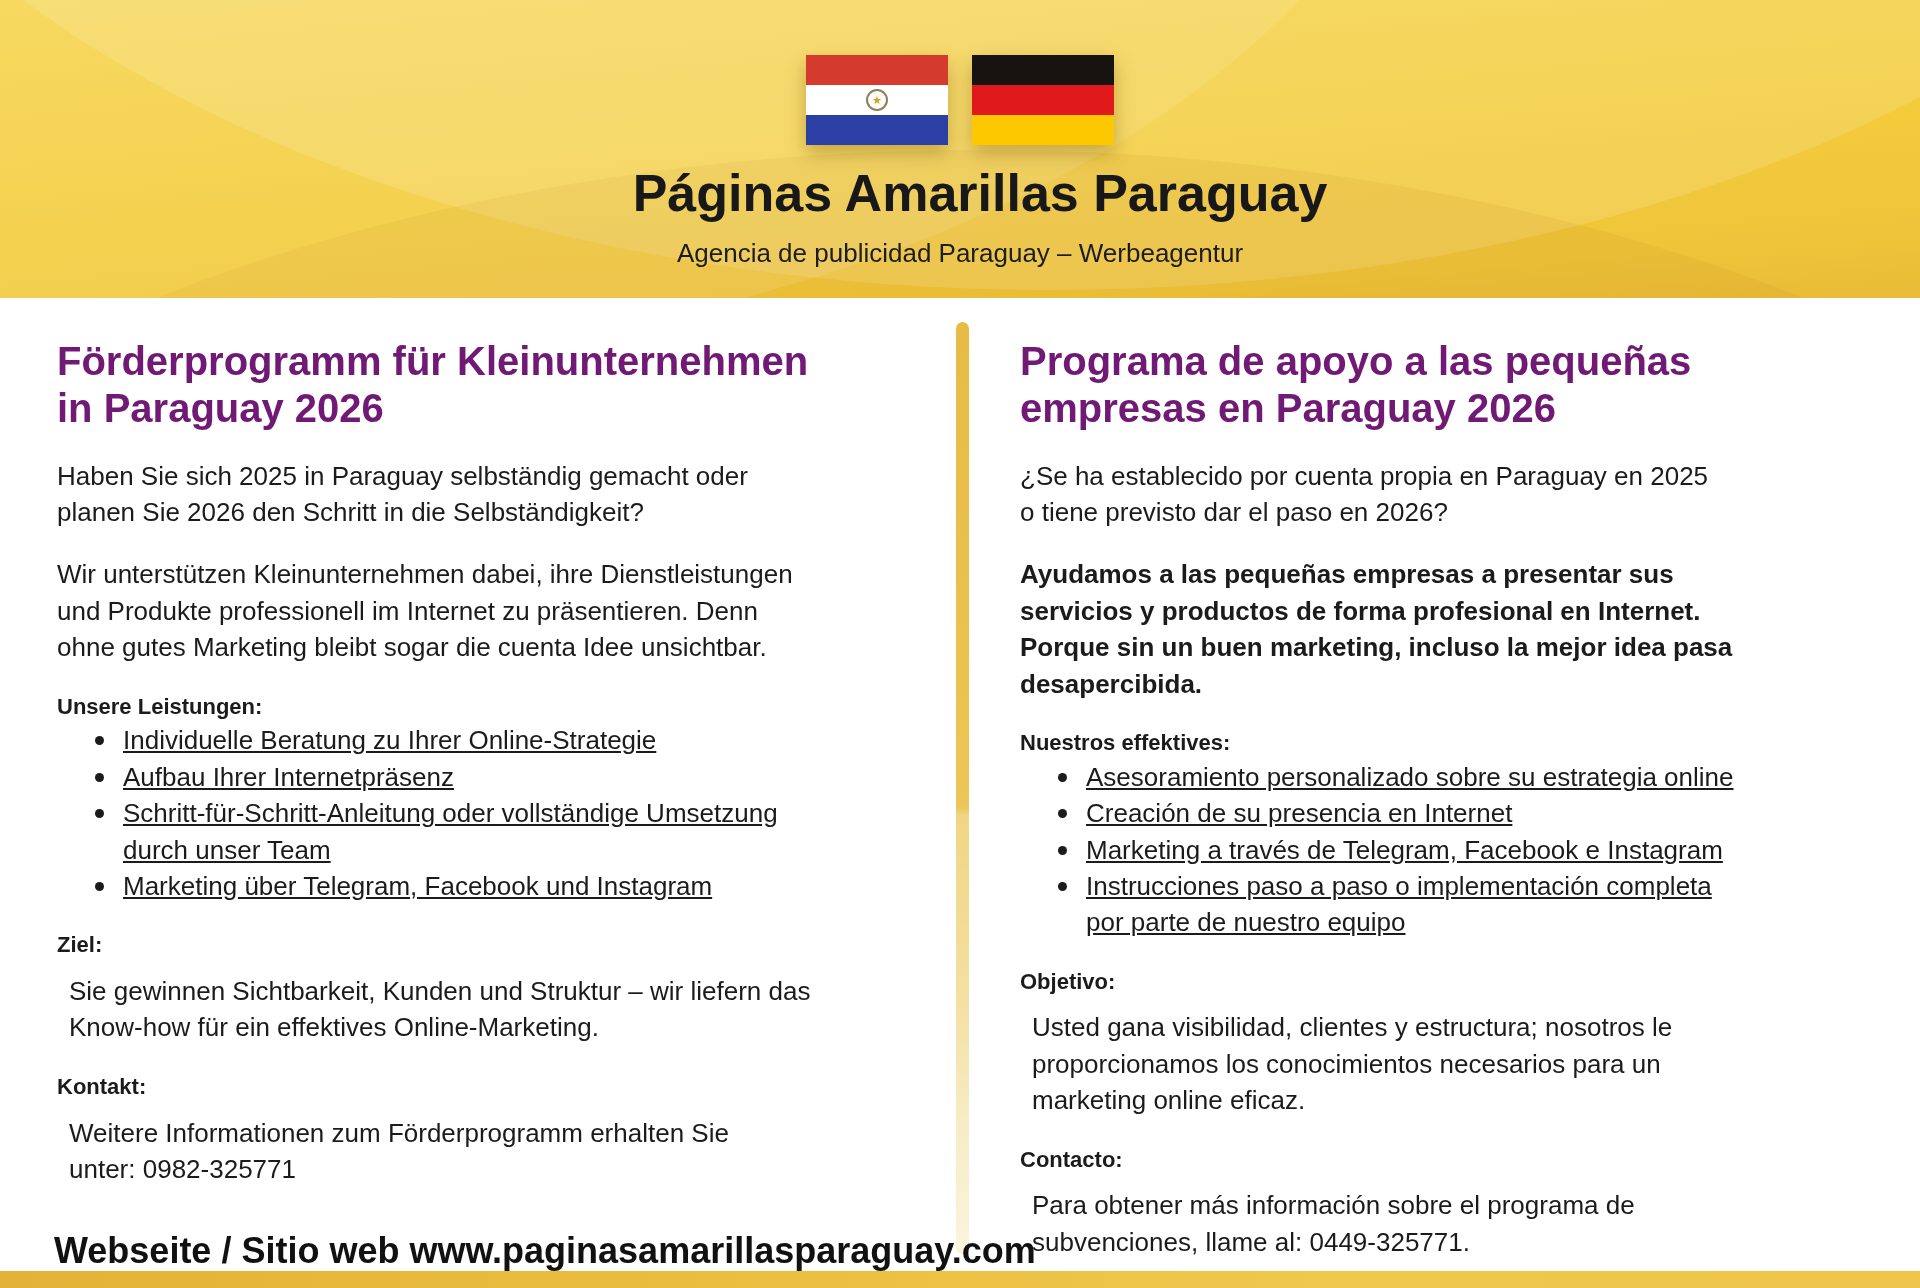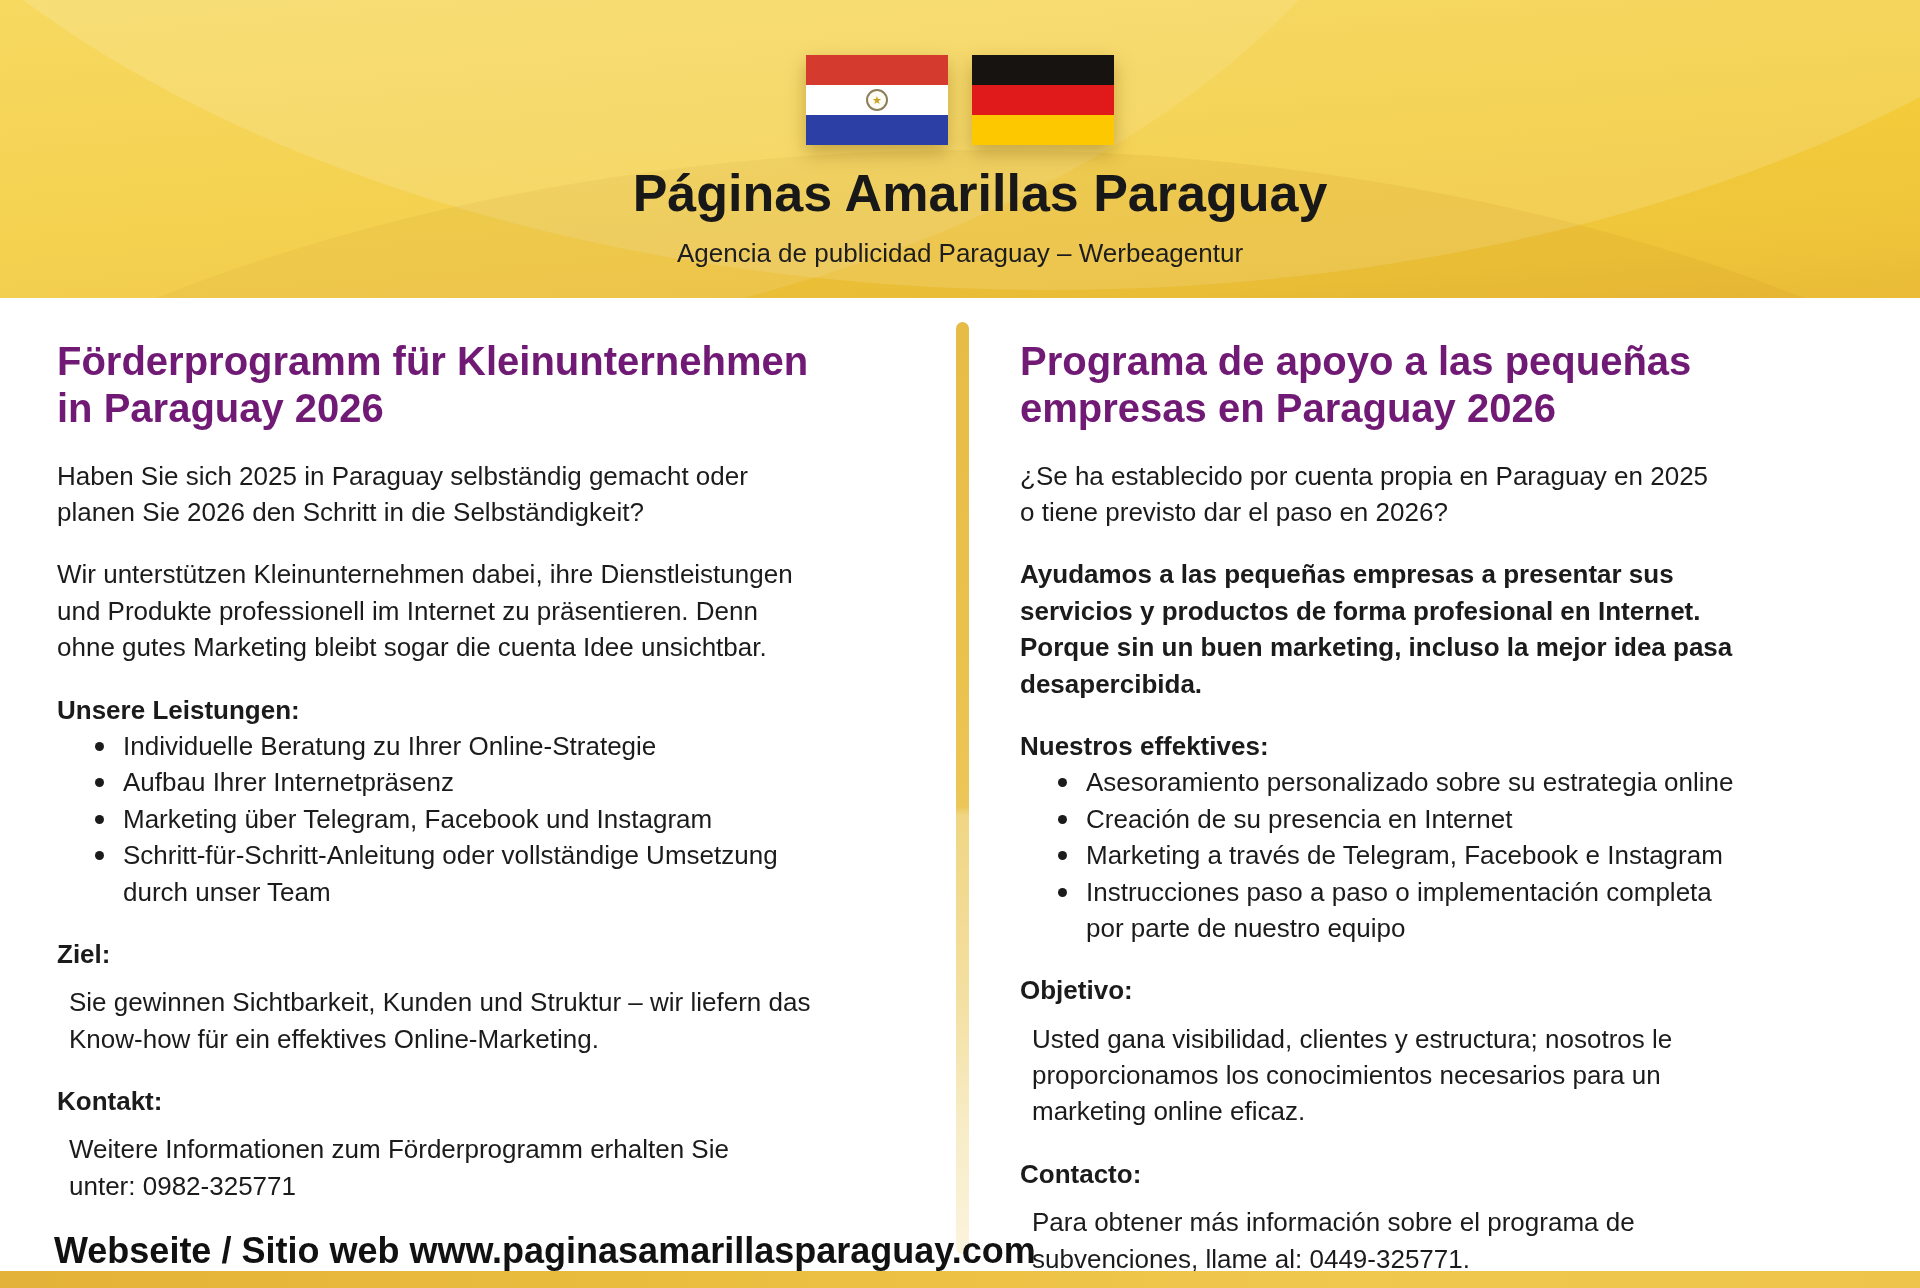--- a/index.html
+++ b/index.html
@@ -46,27 +46,27 @@
   .col-right{left:1020px;width:830px;}
   h2.col-heading{font-size:40px;font-weight:bold;line-height:1.17;margin:0 0 26px 0;color:#701a75;}
   .col-left h2.col-heading{max-width:760px;}
   .col-right h2.col-heading{max-width:780px;}
   .para{font-size:26px;line-height:1.4;margin:0 0 26px 0;}
   .col-left .para{max-width:745px;}
   .col-right .para{max-width:705px;}
   .para.bold-para{font-weight:bold;}
   .col-right .para.bold-para{max-width:745px;}
   .section{margin:0 0 26px 0;}
-  .section-title{font-size:26px;font-weight:bold;line-height:1.4;margin:0;}
+  .section-title{font-size:22px;font-weight:bold;line-height:1.4;margin:0;}
   .section-text{font-size:26px;line-height:1.4;margin:12px;}
   .col-left .goal .section-text{max-width:745px;}
   .col-left .contact .section-text{max-width:700px;}
   .col-right .goal .section-text{max-width:740px;}
   .col-right .contact .section-text{max-width:740px;}
-  ul.bullets{list-style:none;margin:0;padding:0 0 0 36px;}
+  ul.bullets{list-style:none;margin:0;padding:0 0 0 36px;text-decoration:underline;}
   ul.bullets li{
     font-size:26px;line-height:1.4;position:relative;padding-left:30px;
   }
   .col-right ul.bullets li{max-width:670px;}
   ul.bullets li::before{
     content:"";position:absolute;left:2px;top:14px;width:9px;height:9px;
     border-radius:50%;background:#1b1b1b;
   }
   
   .divider{
@@ -114,22 +114,22 @@
 <div class="col col-left">
   <h2 class="col-heading">Förderprogramm für Kleinunternehmen in Paraguay 2026</h2>
   <p class="para">Haben Sie sich 2025 in Paraguay selbständig gemacht oder planen Sie 2026 den Schritt in die Selbständigkeit?</p>
   <p class="para">Wir unterstützen Kleinunternehmen dabei, ihre Dienstleistungen und Produkte professionell im Internet zu präsentieren. Denn ohne gutes Marketing bleibt sogar die cuenta Idee unsichtbar.</p>
 
   <div class="section services">
     <p class="section-title">Unsere Leistungen:</p>
     <ul class="bullets">
         <li>Individuelle Beratung zu Ihrer Online-Strategie</li>
         <li>Aufbau Ihrer Internetpräsenz</li>
+        <li>Schritt-für-Schritt-Anleitung oder vollständige Umsetzung durch unser Team</li>
         <li>Marketing über Telegram, Facebook und Instagram</li>
-        <li>Schritt-für-Schritt-Anleitung oder vollständige Umsetzung durch unser Team</li>
       </ul>
   </div>
 
   <div class="section goal">
     <p class="section-title">Ziel:</p>
     <p class="section-text">Sie gewinnen Sichtbarkeit, Kunden und Struktur – wir liefern das Know-how für ein effektives Online-Marketing.</p>
   </div>
 
   <div class="section contact">
     <p class="section-title">Kontakt:</p>

